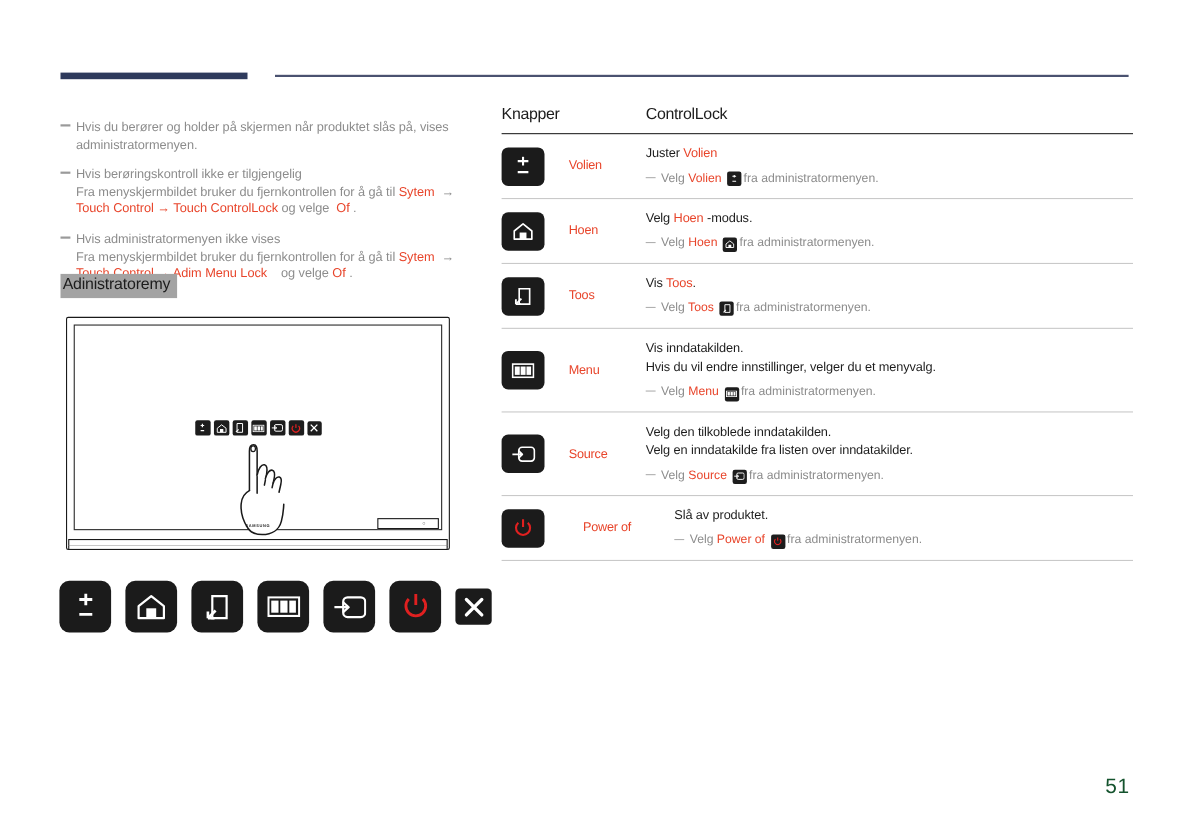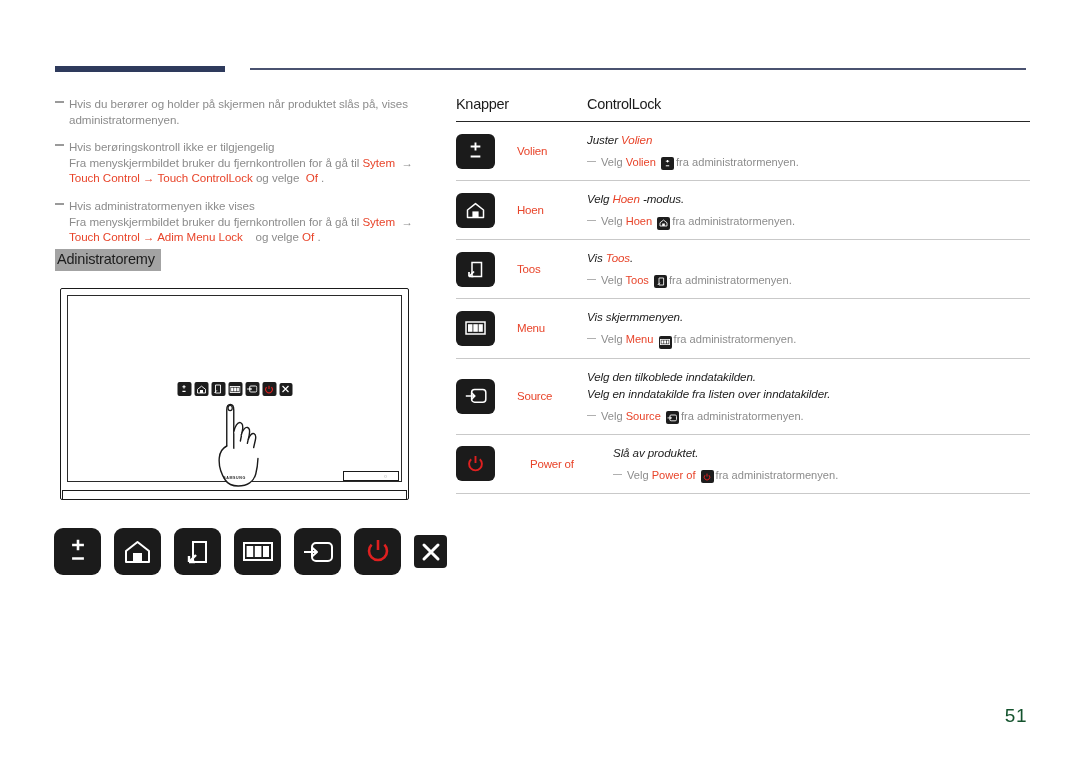--- a/index.html
+++ b/index.html
@@ -15,21 +15,21 @@
   .rule-thick {
     position: absolute; left: 55px; top: 66px;
     width: 170px; height: 6px; background: #2e3a5c;
   }
   .rule-thin {
     position: absolute; left: 250px; top: 68px;
     width: 776px; height: 1.6px; background: #4a5270;
   }
 
   
-  .left-col { position: absolute; left: 55px; top: 96px; width: 370px; }
+  .left-col { position: absolute; left: 55px; top: 108px; width: 370px; }
 
   .note { position: relative; padding-left: 14px; margin-bottom: 12px; }
   .note .dash {
     position: absolute; left: 0; top: 5px;
     width: 9px; height: 1.6px; background: #9a9a9a;
   }
   .note-line {
     font-size: 11.6px; line-height: 15.6px; color: #8c8c8c;
     letter-spacing: -0.05px;
   }
@@ -134,21 +134,21 @@
   }
   .tkey {
     width: 39px; height: 35px; background: #1b1b1b; border-radius: 6px;
     display: flex; align-items: center; justify-content: center;
   }
   .cell-label {
     width: 70px; font-size: 11.5px; color: #e8442a; letter-spacing: -0.2px;
   }
   .cell-desc { flex: 1; }
   .desc-line {
-    font-size: 11.6px; line-height: 17px; color: #1c1c1c; letter-spacing: -0.1px; font-style: italic;
+    font-size: 11.6px; line-height: 17px; color: #1c1c1c; letter-spacing: -0.1px;
   }
   .sub-line {
     position: relative; padding-left: 14px;
     font-size: 11.1px; line-height: 17px; color: #8c8c8c; margin-top: 6px;
   }
   .sub-line .dash {
     position: absolute; left: 0; top: 7px;
     width: 9px; height: 1.4px; background: #b0b0b0;
   }
   .inline-key {
@@ -412,21 +412,22 @@
           <svg width="21" height="14" viewBox="0 0 21 14">
               <rect x="1" y="1" width="19" height="12" stroke="#fff" stroke-width="1.5" fill="none"></rect>
               <rect x="3" y="3.2" width="4.5" height="7.6" fill="#fff"></rect>
               <rect x="8.3" y="3.2" width="4.5" height="7.6" fill="#fff"></rect>
               <rect x="13.6" y="3.2" width="4.2" height="7.6" fill="#fff"></rect>
             </svg>
         </div>
       </div>
       <div class="cell-label">Menu</div>
       <div class="cell-desc">
-        <div class="desc-line">Vis skjermmenyen.</div>
+        <div class="desc-line">Vis inndatakilden.</div>
+        <div class="desc-line">Hvis du vil endre innstillinger, velger du et menyvalg.</div>
         <div class="sub-line">
           <span class="dash"></span><span>Velg </span><span class="hl">Menu</span>
           <span class="inline-key">
             <svg width="10" height="6" viewBox="0 0 10 6">
                 <rect x="0.4" y="0.4" width="9.2" height="5.2" stroke="#fff" stroke-width="0.8" fill="none"></rect>
                 <rect x="1.4" y="1.4" width="2.1" height="3.2" fill="#fff"></rect>
                 <rect x="4.1" y="1.4" width="2.1" height="3.2" fill="#fff"></rect>
                 <rect x="6.8" y="1.4" width="1.8" height="3.2" fill="#fff"></rect>
               </svg>
           </span><span>fra administratormenyen.</span>

